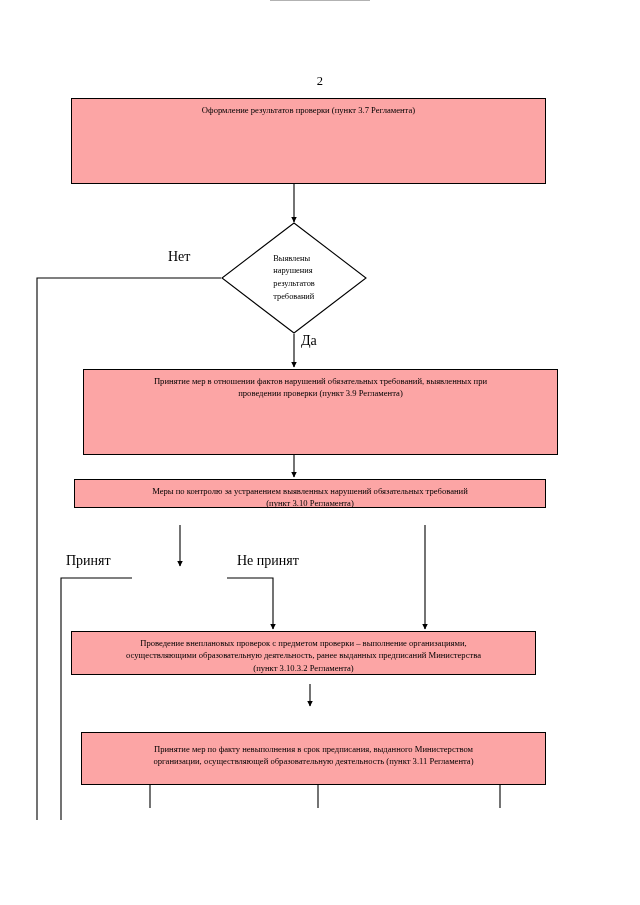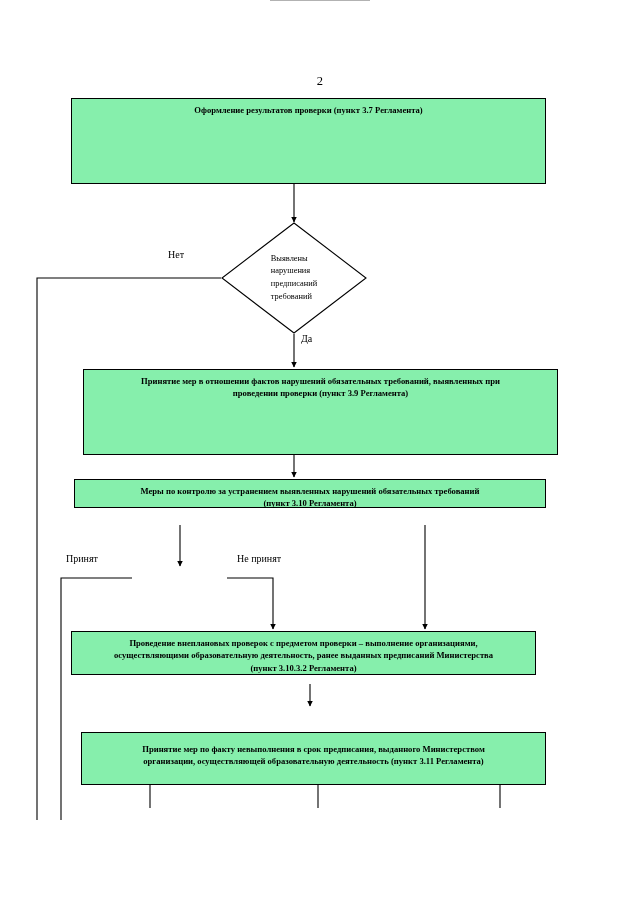--- a/index.html
+++ b/index.html
@@ -14,43 +14,42 @@
   .page-num{
     position:absolute;left:0;top:74px;width:640px;text-align:center;
     font-size:12.5px;letter-spacing:.2px;
   }
   .top-mark{
     position:absolute;left:270px;top:0px;width:100px;height:10px;
     border-top:1px solid #555;opacity:.45;
   }
 
   .box{
-    position:absolute;border:1px solid #000;background:#86efac;
+    position:absolute;border:1px solid #000;background:#fca5a5;
     box-sizing:border-box;
-    font-weight:bold;
   }
   .box .txt{
     display:block;width:100%;text-align:center;
     font-size:8.6px;line-height:1.45;padding:5px 8px 0 8px;
     box-sizing:border-box;
   }
   .box.small .txt{font-size:8.8px;line-height:1.55;padding-top:6px;}
 
   .diamond-wrap{position:absolute;}
   .diamond-shape{
     position:absolute;left:0;top:0;width:100%;height:100%;
   }
   .diamond-label{
     position:absolute;left:0;top:0;width:100%;height:100%;
     display:flex;align-items:center;justify-content:center;
     text-align:left;font-size:8.4px;line-height:1.5;
   }
 
   .edge-label{
-    position:absolute;font-size:10px;white-space:nowrap;font-family:Liberation Serif, serif;
+    position:absolute;font-size:14px;white-space:nowrap;font-family:Liberation Serif, serif;
   }
 </style>
 </head>
 <body>
 
 <div id="stage">
 
   <div class="top-mark"></div>
 
   <div class="page-num">2</div>
@@ -92,21 +91,21 @@
   </div>
 
   <div class="diamond-wrap" style="left:221px;top:222px;width:146px;height:112px;">
     <svg class="diamond-shape" viewBox="0 0 146 112">
       <polygon points="73,1 145,56 73,111 1,56" fill="#fff" stroke="#000" stroke-width="1.1"></polygon>
     </svg>
     <div class="diamond-label">
       <div>
         <div>Выявлены</div>
         <div>нарушения</div>
-        <div>предписаний</div>
+        <div>результатов</div>
         <div>требований</div>
       </div>
     </div>
   </div>
 
   <div class="edge-label" style="left:168px;top:249px;">Нет</div>
   <div class="edge-label" style="left:301px;top:333px;">Да</div>
 
   <div class="box" style="left:83px;top:369px;width:475px;height:86px;">
     <span class="txt">Принятие мер в отношении фактов нарушений обязательных требований, выявленных при</span>

